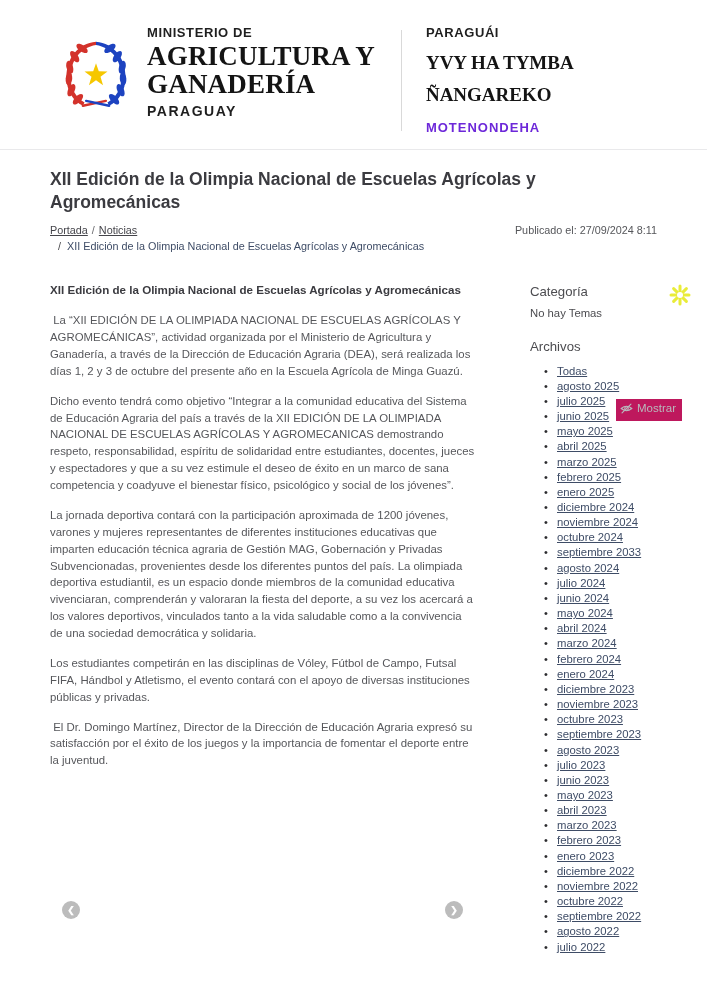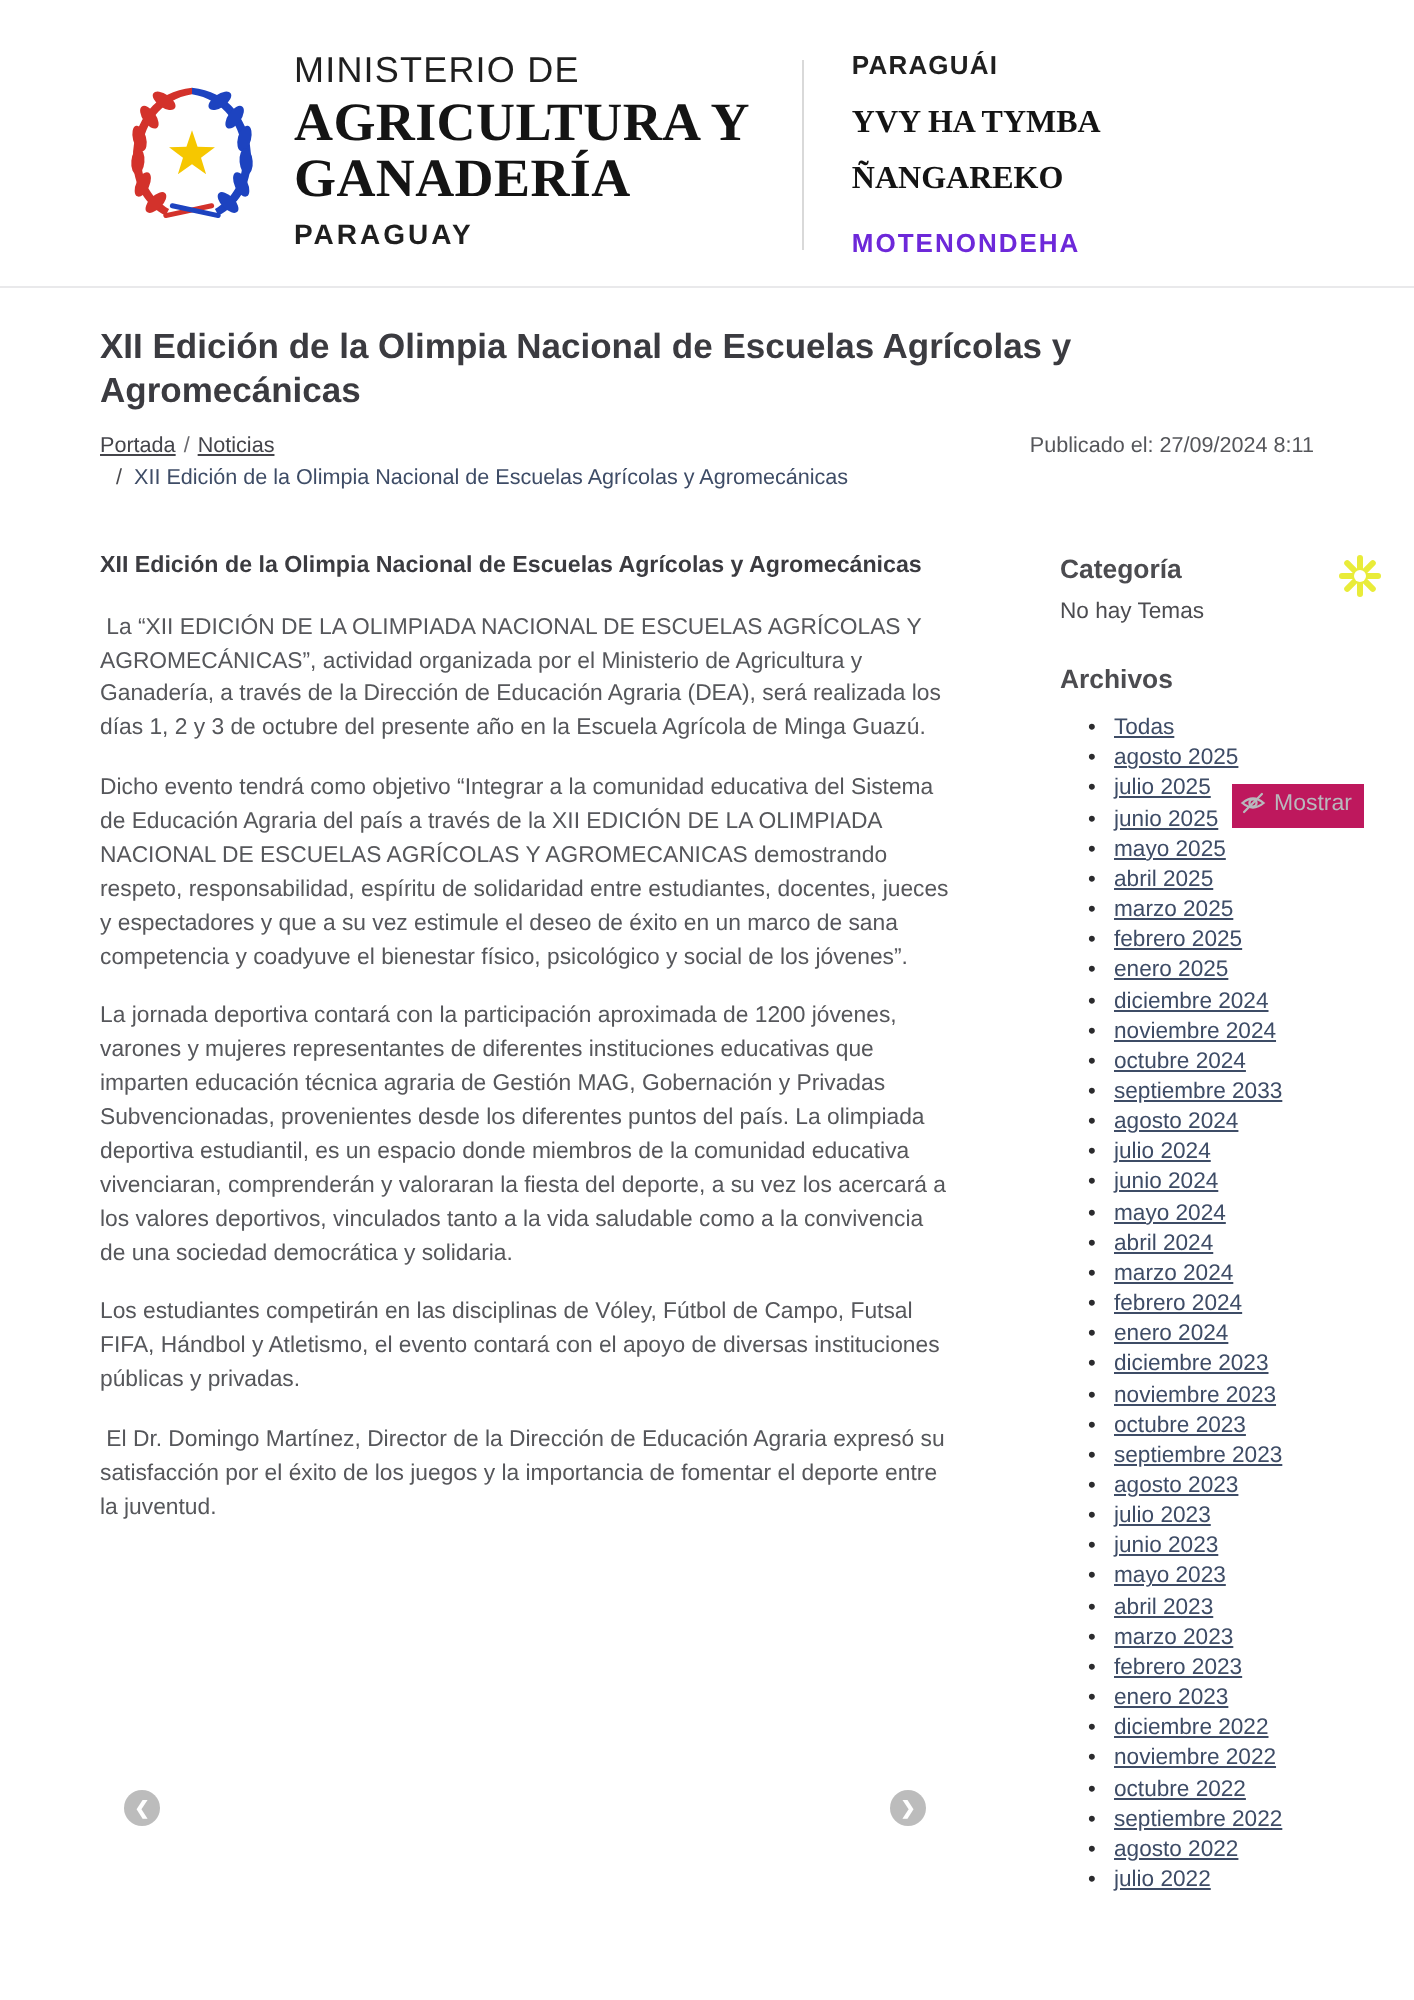--- a/index.html
+++ b/index.html
@@ -11,38 +11,38 @@
   }
   
   .site-header {
     display:flex; align-items:flex-start;
     padding:26px 0 14px 55px;
   }
   .logo-left { display:flex; align-items:center; gap:10px; }
   .emblem { width:82px; height:82px; flex:0 0 auto; }
   .ministry-text { display:flex; flex-direction:column; line-height:1.05; }
   .ministry-small {
-    font-size:18px; font-weight:400; letter-spacing:.6px; color:#1f1f1f; margin-bottom:2px;
+    font-size:13px; font-weight:700; letter-spacing:.6px; color:#1f1f1f; margin-bottom:2px;
   }
   .ministry-big {
     font-family:"Liberation Serif", serif; font-weight:700; font-size:27px;
     color:#141414; letter-spacing:.2px;
   }
   .ministry-country {
     font-size:14px; font-weight:700; letter-spacing:1.5px; color:#1f1f1f; margin-top:6px;
   }
   .header-divider {
     width:1px; background:#d9d9d9; align-self:stretch; margin:4px 24px 4px 26px;
   }
   .guarani-text { display:flex; flex-direction:column; line-height:1.08; padding-top:0;gap:11px; }
   .guarani-small {
     font-size:13px; font-weight:600; letter-spacing:.6px; color:#1f1f1f; margin-bottom:2px;
   }
   .guarani-big {
-    font-family:"Liberation Serif", serif; font-weight:700; font-size:16px; color:#141414;
+    font-family:"Liberation Serif", serif; font-weight:700; font-size:19px; color:#141414;
   }
   .guarani-bottom {
     font-size:13px; font-weight:700; letter-spacing:1px; color:#6d28d9; margin-top:5px;
   }
   .header-rule { border:none; border-top:1px solid #e9e9eb; width:100%; }
 
   
   .page-head { padding:18px 50px 0 50px; }
   .page-title {
     font-size:17.5px; font-weight:700; color:#3b3b40; line-height:1.3; max-width:600px;
@@ -76,21 +76,21 @@
     width:18px; height:18px; border-radius:50%; background:#bcbcbc; color:#ffffff;
     display:flex; align-items:center; justify-content:center; font-size:9px; font-weight:700;
     cursor:pointer; user-select:none;
   }
 
   
   .sidebar {
     width:178px; margin-left:55px; position:relative; padding-top:2px;
   }
   .asterisk-icon { position:absolute; top:2px; right:16px; width:22px; height:22px; }
-  .side-heading { font-size:13.2px; color:#4c4c50; font-weight:700; }
+  .side-heading { font-size:13.2px; color:#4c4c50; font-weight:400; }
   .side-empty { font-size:11.3px; color:#4c4c50; margin-top:8px; }
   .side-heading.archivos { margin-top:20px; }
   .archives-list { list-style:none; margin-top:10px; position:relative; }
   .archives-list li {
     position:relative; padding-left:27px; font-size:11.3px; line-height:15.15px;
     color:#3e4c66;
   }
   .archives-list li::before {
     content:"•"; position:absolute; left:14px; color:#2b2b2e; font-size:11px;
   }

